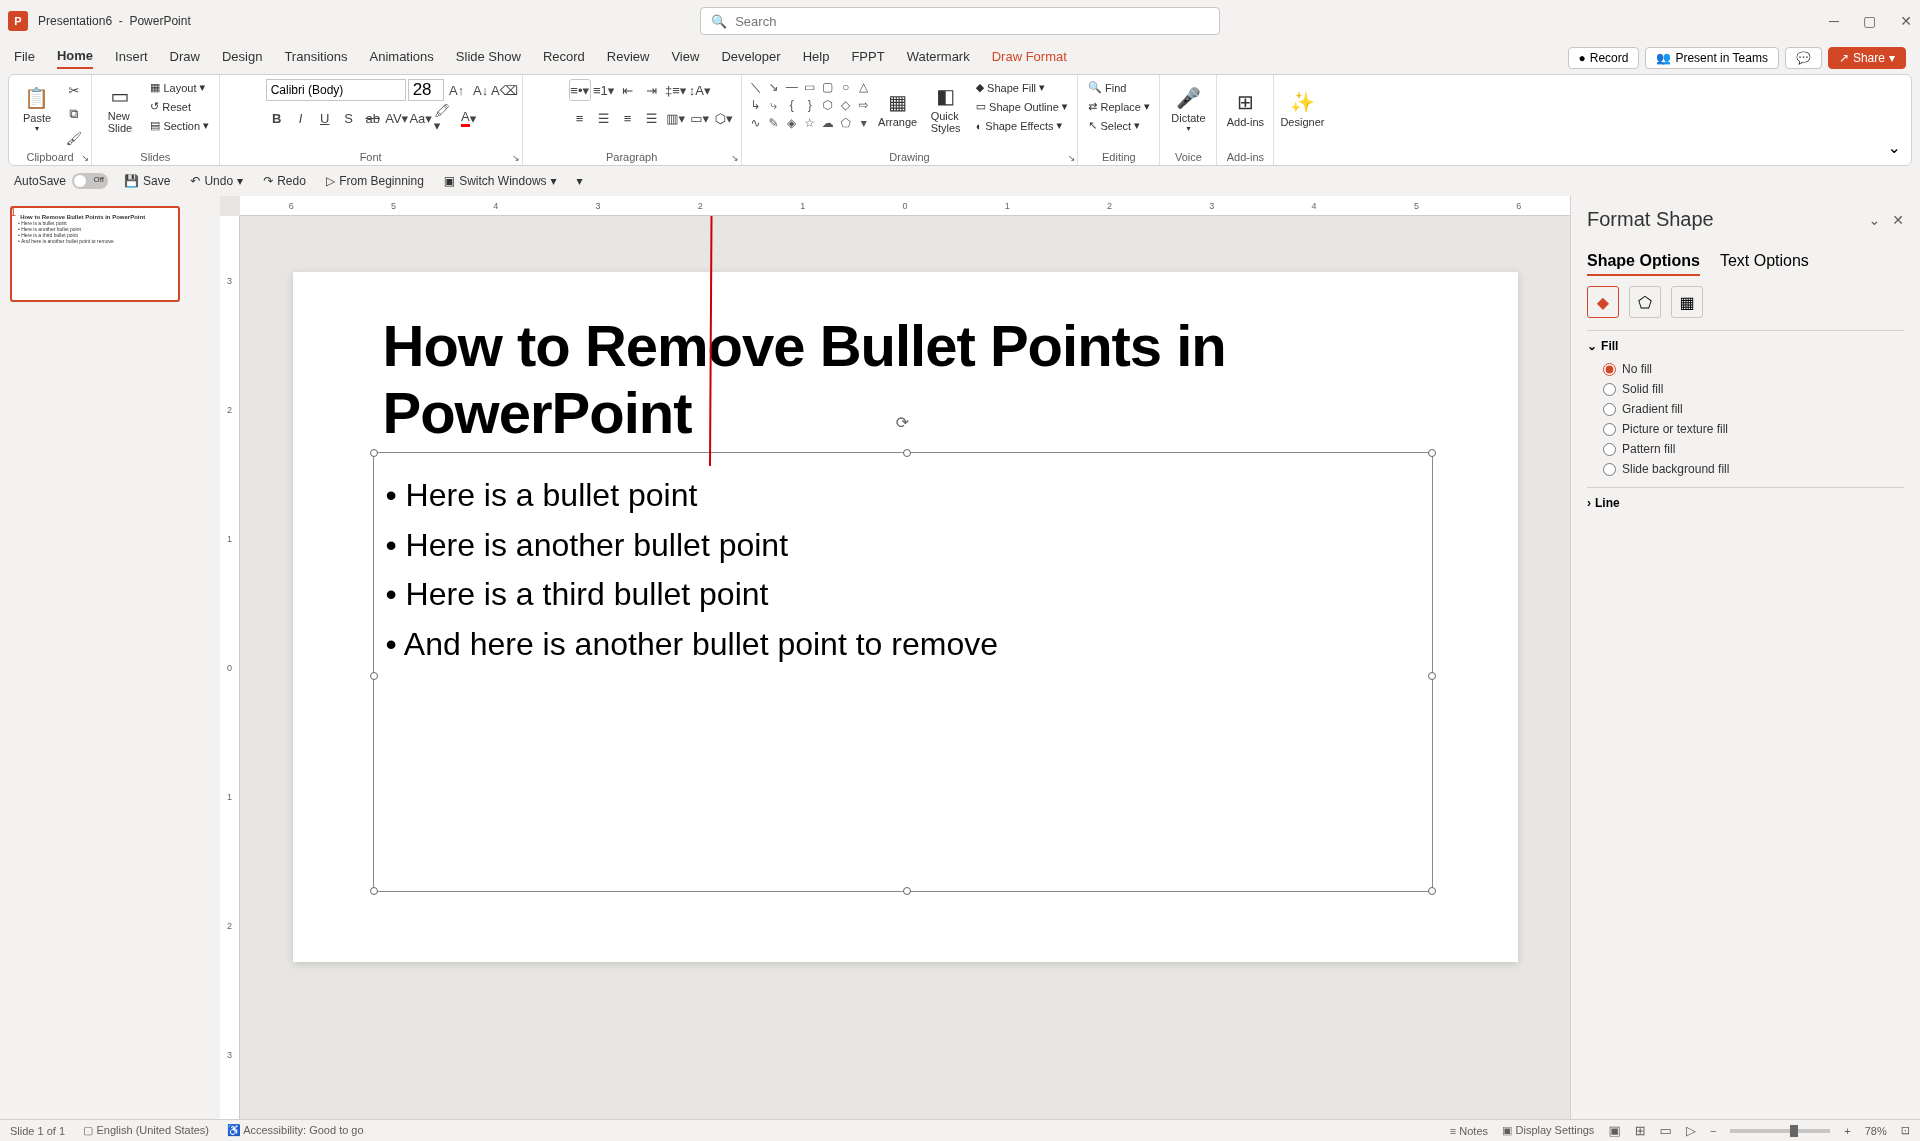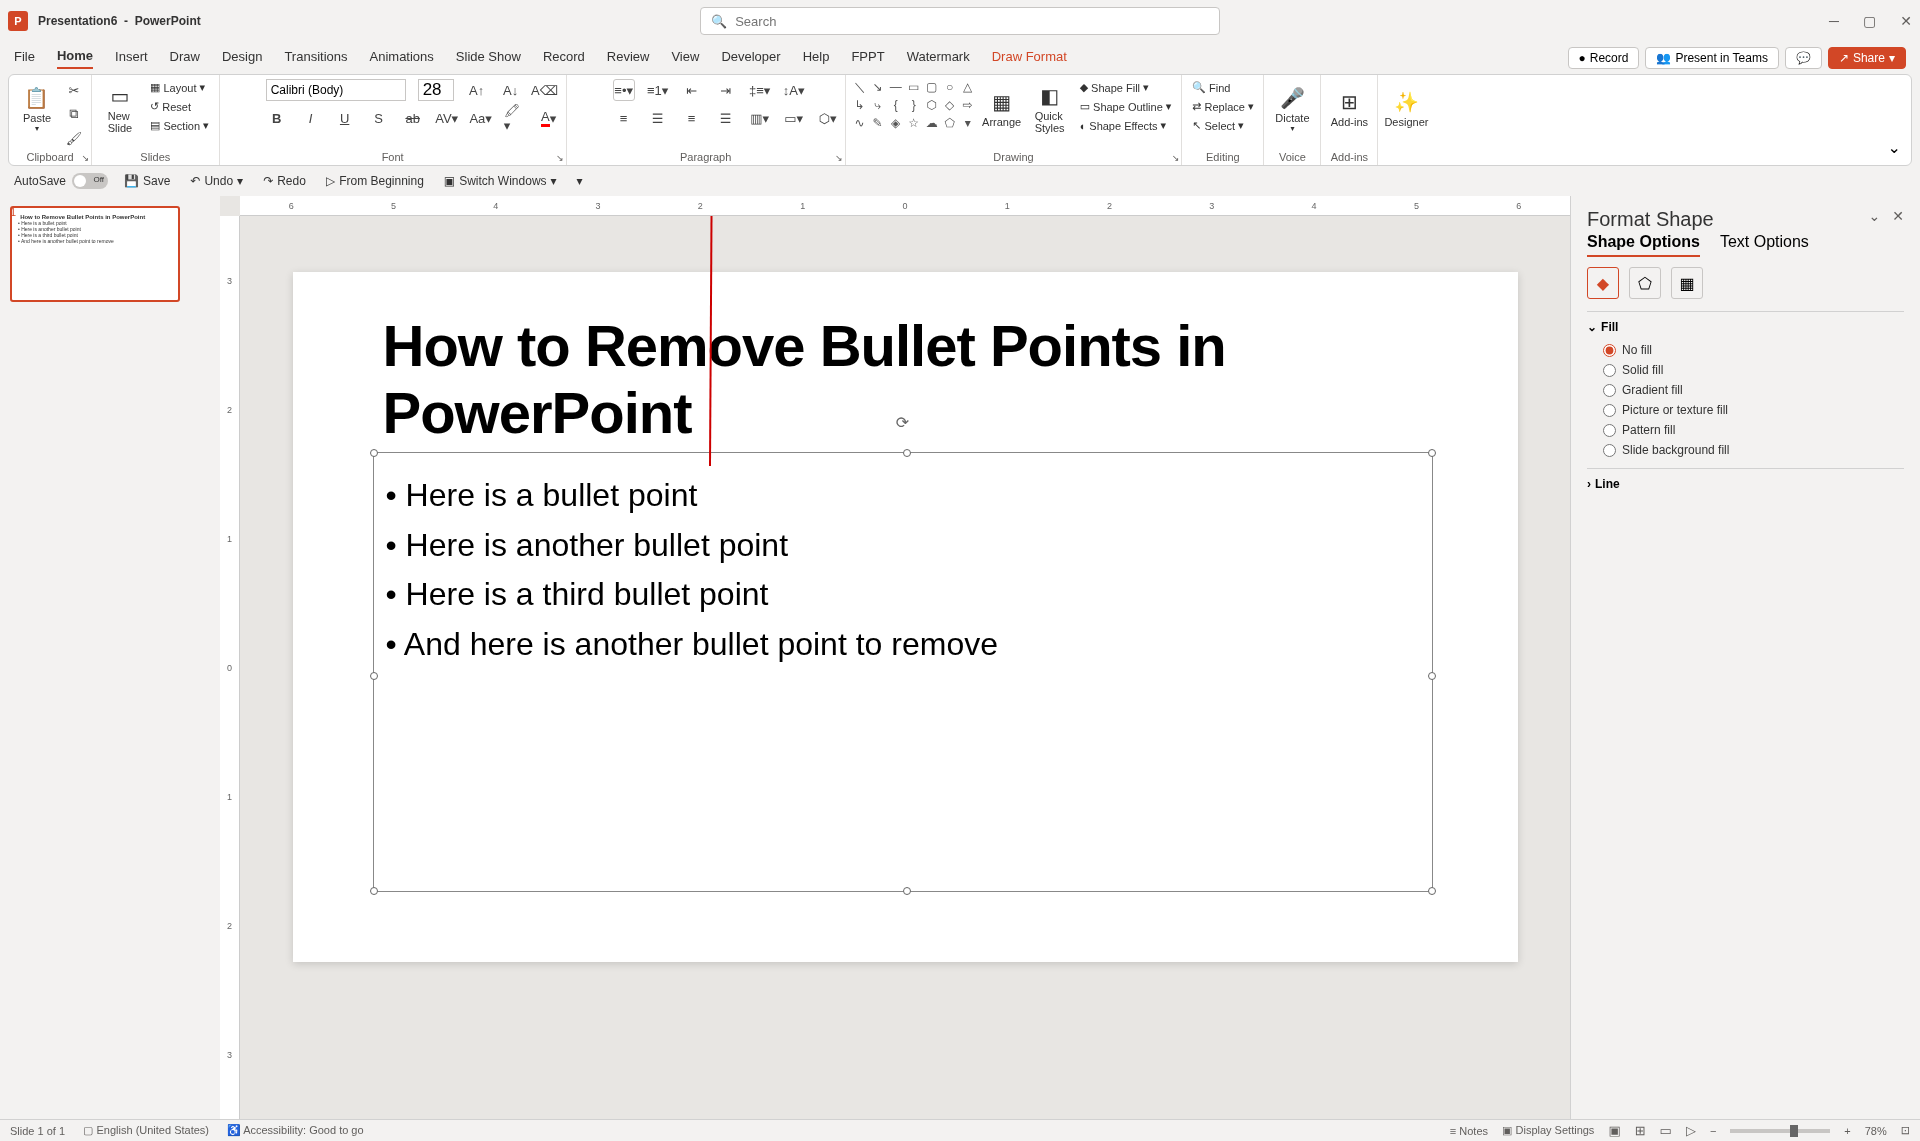--- a/index.html
+++ b/index.html
@@ -1,21 +1,21 @@
 <!DOCTYPE html>
 <html><head>
 <meta charset="utf-8">
 <style>
 * { margin: 0; padding: 0; box-sizing: border-box; font-family: "Segoe UI", Arial, sans-serif; }
 body { background: #f3f2f1; overflow: hidden; width: 1920px; height: 1141px; position: relative; }
 
 
 .titlebar { height: 42px; background: #f3f2f1; display: flex; align-items: center; padding: 0 8px; }
 .titlebar .app-icon { width: 20px; height: 20px; background: #D24726; border-radius: 3px; color: #fff; font-size: 11px; font-weight: bold; display: flex; align-items: center; justify-content: center; margin-right: 10px; }
-.titlebar .title-text { font-size: 12px; color: #333; font-weight: bold; }
+.titlebar .title-text { font-size: 12px; color: #333; }
 .titlebar .search-box { position: absolute; left: 50%; transform: translateX(-50%); width: 520px; height: 28px; background: #fff; border: 1px solid #c8c6c4; border-radius: 4px; display: flex; align-items: center; padding: 0 10px; }
 .titlebar .search-box .search-ic { margin-right: 8px; color: #605e5c; font-size: 13px; }
 .titlebar .search-box input { border: none; outline: none; font-size: 13px; flex: 1; color: #333; }
 .titlebar .win-controls { margin-left: auto; display: flex; gap: 24px; color: #605e5c; font-size: 14px; }
 .titlebar .win-controls span { cursor: pointer; }
 
 
 .tabrow { height: 32px; display: flex; align-items: center; padding: 0 14px; gap: 22px; background: #f3f2f1; }
 .tabrow .tab { font-size: 13px; color: #333; cursor: pointer; padding-bottom: 4px; }
 .tabrow .tab.active { border-bottom: 2px solid #D24726; font-weight: 600; }
@@ -30,21 +30,21 @@
 .group-label { text-align: center; font-size: 11px; color: #605e5c; margin-top: auto; padding-bottom: 2px; }
 .group-body { display: flex; align-items: flex-start; gap: 4px; flex: 1; }
 .bigbtn { display: flex; flex-direction: column; align-items: center; justify-content: center; width: 44px; height: 60px; font-size: 11px; color: #333; cursor: pointer; border-radius: 3px; }
 .bigbtn .ic { font-size: 20px; margin-bottom: 2px; }
 .smallbtns { display: flex; flex-direction: column; gap: 2px; }
 .smallbtn { font-size: 11px; color: #333; padding: 2px 4px; cursor: pointer; display: flex; align-items: center; gap: 3px; border-radius: 3px; white-space: nowrap; }
 .iconbtn { width: 22px; height: 22px; display: flex; align-items: center; justify-content: center; font-size: 13px; cursor: pointer; border-radius: 3px; color: #444; }
 .iconbtn.highlighted { border: 1px solid #c8c6c4; }
 .font-select { border: 1px solid #c8c6c4; height: 22px; font-size: 12px; padding: 0 4px; width: 140px; }
 .size-select { border: 1px solid #c8c6c4; height: 22px; font-size: 17px; padding: 0 4px; width: 36px; }
-.row { display: flex; gap: 12px; align-items: center; padding-left: 40px; }
+.row { display: flex; gap: 2px; align-items: center; padding-left: 40px; }
 .dialog-launcher { position: absolute; bottom: 2px; font-size: 9px; color: #605e5c; cursor: pointer; }
 
 .shapes-gallery { display: grid; grid-template-columns: repeat(7, 16px); grid-template-rows: repeat(3, 16px); gap: 2px; }
 .shapes-gallery span { font-size: 12px; color: #555; display: flex; align-items: center; justify-content: center; cursor: pointer; }
 
 
 .qat { height: 30px; display: flex; align-items: center; padding: 0 14px; gap: 12px; background: #f3f2f1; font-size: 12px; color: #333; }
 .qat .qbtn { display: flex; align-items: center; gap: 4px; cursor: pointer; padding: 2px 4px; border-radius: 3px; }
 .autosave-toggle { display: flex; align-items: center; gap: 6px; }
 .toggle { width: 36px; height: 16px; background: #c8c6c4; border-radius: 8px; position: relative; }
@@ -69,21 +69,21 @@
 .textbox .handle { width: 8px; height: 8px; background: #fff; border: 1px solid #666; border-radius: 50%; position: absolute; }
 .textbox .rotate { position: absolute; top: -40px; left: 50%; transform: translateX(-50%); font-size: 16px; color: #666; }
 .bullet-list { padding: 18px 12px; font-size: 32px; line-height: 1.55; }
 .bullet-list li { list-style: none; }
 .bullet-list li::before { content: "• "; }
 
 .arrow-annotation { position: absolute; top: 0; left: 0; pointer-events: none; }
 
 
 .sidepane { width: 350px; background: #f3f2f1; border-left: 1px solid #d1d1d1; padding: 12px 16px; }
-.sidepane h2 { font-size: 20px; font-weight: 400; color: #333; margin-bottom: 2px; display: flex; align-items: flex-start; }
+.sidepane h2 { font-size: 20px; font-weight: 400; color: #333; margin-bottom: 21px; display: flex; align-items: center; }
 .sidepane h2 .pane-controls { margin-left: auto; display: flex; gap: 12px; font-size: 14px; color: #605e5c; cursor: pointer; }
 .pane-tabs { display: flex; gap: 20px; font-size: 16px; margin-bottom: 10px; }
 .pane-tabs .pt { cursor: pointer; padding-bottom: 4px; }
 .pane-tabs .pt.active { font-weight: 600; border-bottom: 2px solid #D24726; }
 .pane-icons { display: flex; gap: 10px; margin-bottom: 12px; }
 .pane-icons .pi { width: 32px; height: 32px; border: 1px solid #c8c6c4; border-radius: 3px; display: flex; align-items: center; justify-content: center; font-size: 16px; cursor: pointer; }
 .pane-icons .pi.active { border-color: #D24726; color: #D24726; }
 .pane-section { border-top: 1px solid #d1d1d1; padding: 8px 0; }
 .pane-section .sec-head { font-size: 12px; font-weight: 600; cursor: pointer; display: flex; align-items: center; gap: 4px; }
 .pane-section .sec-body { padding: 6px 0 0 16px; }

